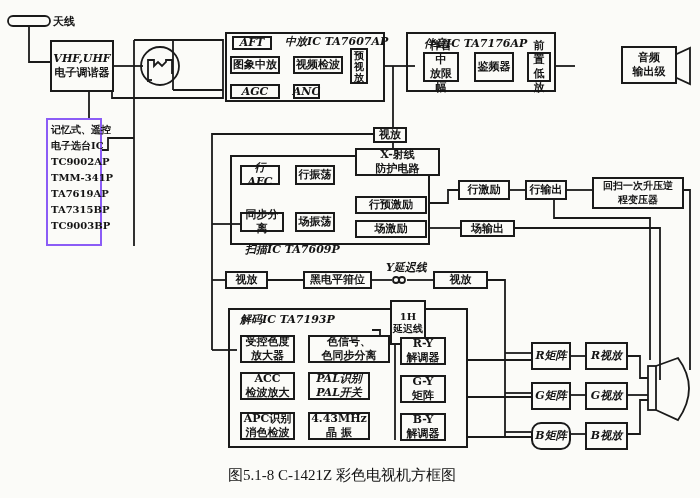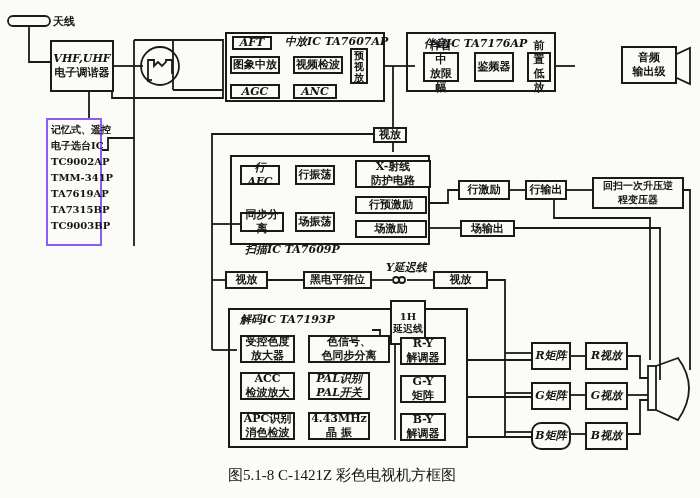--- a/index.html
+++ b/index.html
@@ -108,42 +108,42 @@
   <div>TA7315BP</div>
   <div>TC9003BP</div>
 </div>
 
 <div class="ic" style="left:225px;top:32px;width:160px;height:70px;"></div>
 <div class="lbl ital" style="left:285px;top:34px;">中放IC  TA7607AP</div>
 <div class="box ital" style="left:232px;top:36px;width:40px;height:14px;">AFT</div>
 <div class="box" style="left:230px;top:56px;width:50px;height:18px;">图象中放</div>
 <div class="box" style="left:293px;top:56px;width:50px;height:18px;">视频检波</div>
 <div class="box ital" style="left:230px;top:84px;width:50px;height:15px;">AGC</div>
-<div class="box ital" style="left:293px;top:84px;width:44px;height:15px;">ANC</div>
+<div class="box ital" style="left:293px;top:84px;width:27px;height:15px;">ANC</div>
 <div class="box" style="left:350px;top:48px;width:18px;height:36px;font-size:10px;line-height:11px;">预
 视
 放</div>
 
 <div class="ic" style="left:406px;top:32px;width:150px;height:60px;"></div>
 <div class="lbl ital" style="left:424px;top:36px;">伴音IC    TA7176AP</div>
 <div class="box" style="left:423px;top:52px;width:36px;height:30px;">伴音中
 放限幅</div>
 <div class="box" style="left:474px;top:52px;width:40px;height:30px;">鉴频器</div>
 <div class="box" style="left:527px;top:52px;width:24px;height:30px;">前置
 低放</div>
 <div class="box" style="left:585px;top:46px;width:56px;height:38px;margin-left:36px;">音频
 输出级</div>
 
 <div class="box" style="left:373px;top:127px;width:34px;height:16px;">视放</div>
 
 <div class="ic" style="left:230px;top:155px;width:200px;height:90px;"></div>
 <div class="lbl ital" style="left:245px;top:242px;">扫描IC    TA7609P</div>
 <div class="box ital" style="left:240px;top:165px;width:40px;height:20px;">行AFC</div>
 <div class="box" style="left:295px;top:165px;width:40px;height:20px;">行振荡</div>
-<div class="box" style="left:355px;top:160px;width:76px;height:28px;">X-射线
+<div class="box" style="left:355px;top:148px;width:85px;height:28px;">X-射线
 防护电路</div>
 <div class="box" style="left:355px;top:196px;width:72px;height:18px;">行预激励</div>
 <div class="box" style="left:240px;top:212px;width:44px;height:20px;">同步分离</div>
 <div class="box" style="left:295px;top:212px;width:40px;height:20px;">场振荡</div>
 <div class="box" style="left:355px;top:220px;width:72px;height:18px;">场激励</div>
 
 <div class="box" style="left:458px;top:180px;width:52px;height:20px;">行激励</div>
 <div class="box" style="left:525px;top:180px;width:42px;height:20px;">行输出</div>
 <div class="box" style="left:592px;top:177px;width:92px;height:32px;font-size:10px;">回扫一次升压逆
 程变压器</div>

